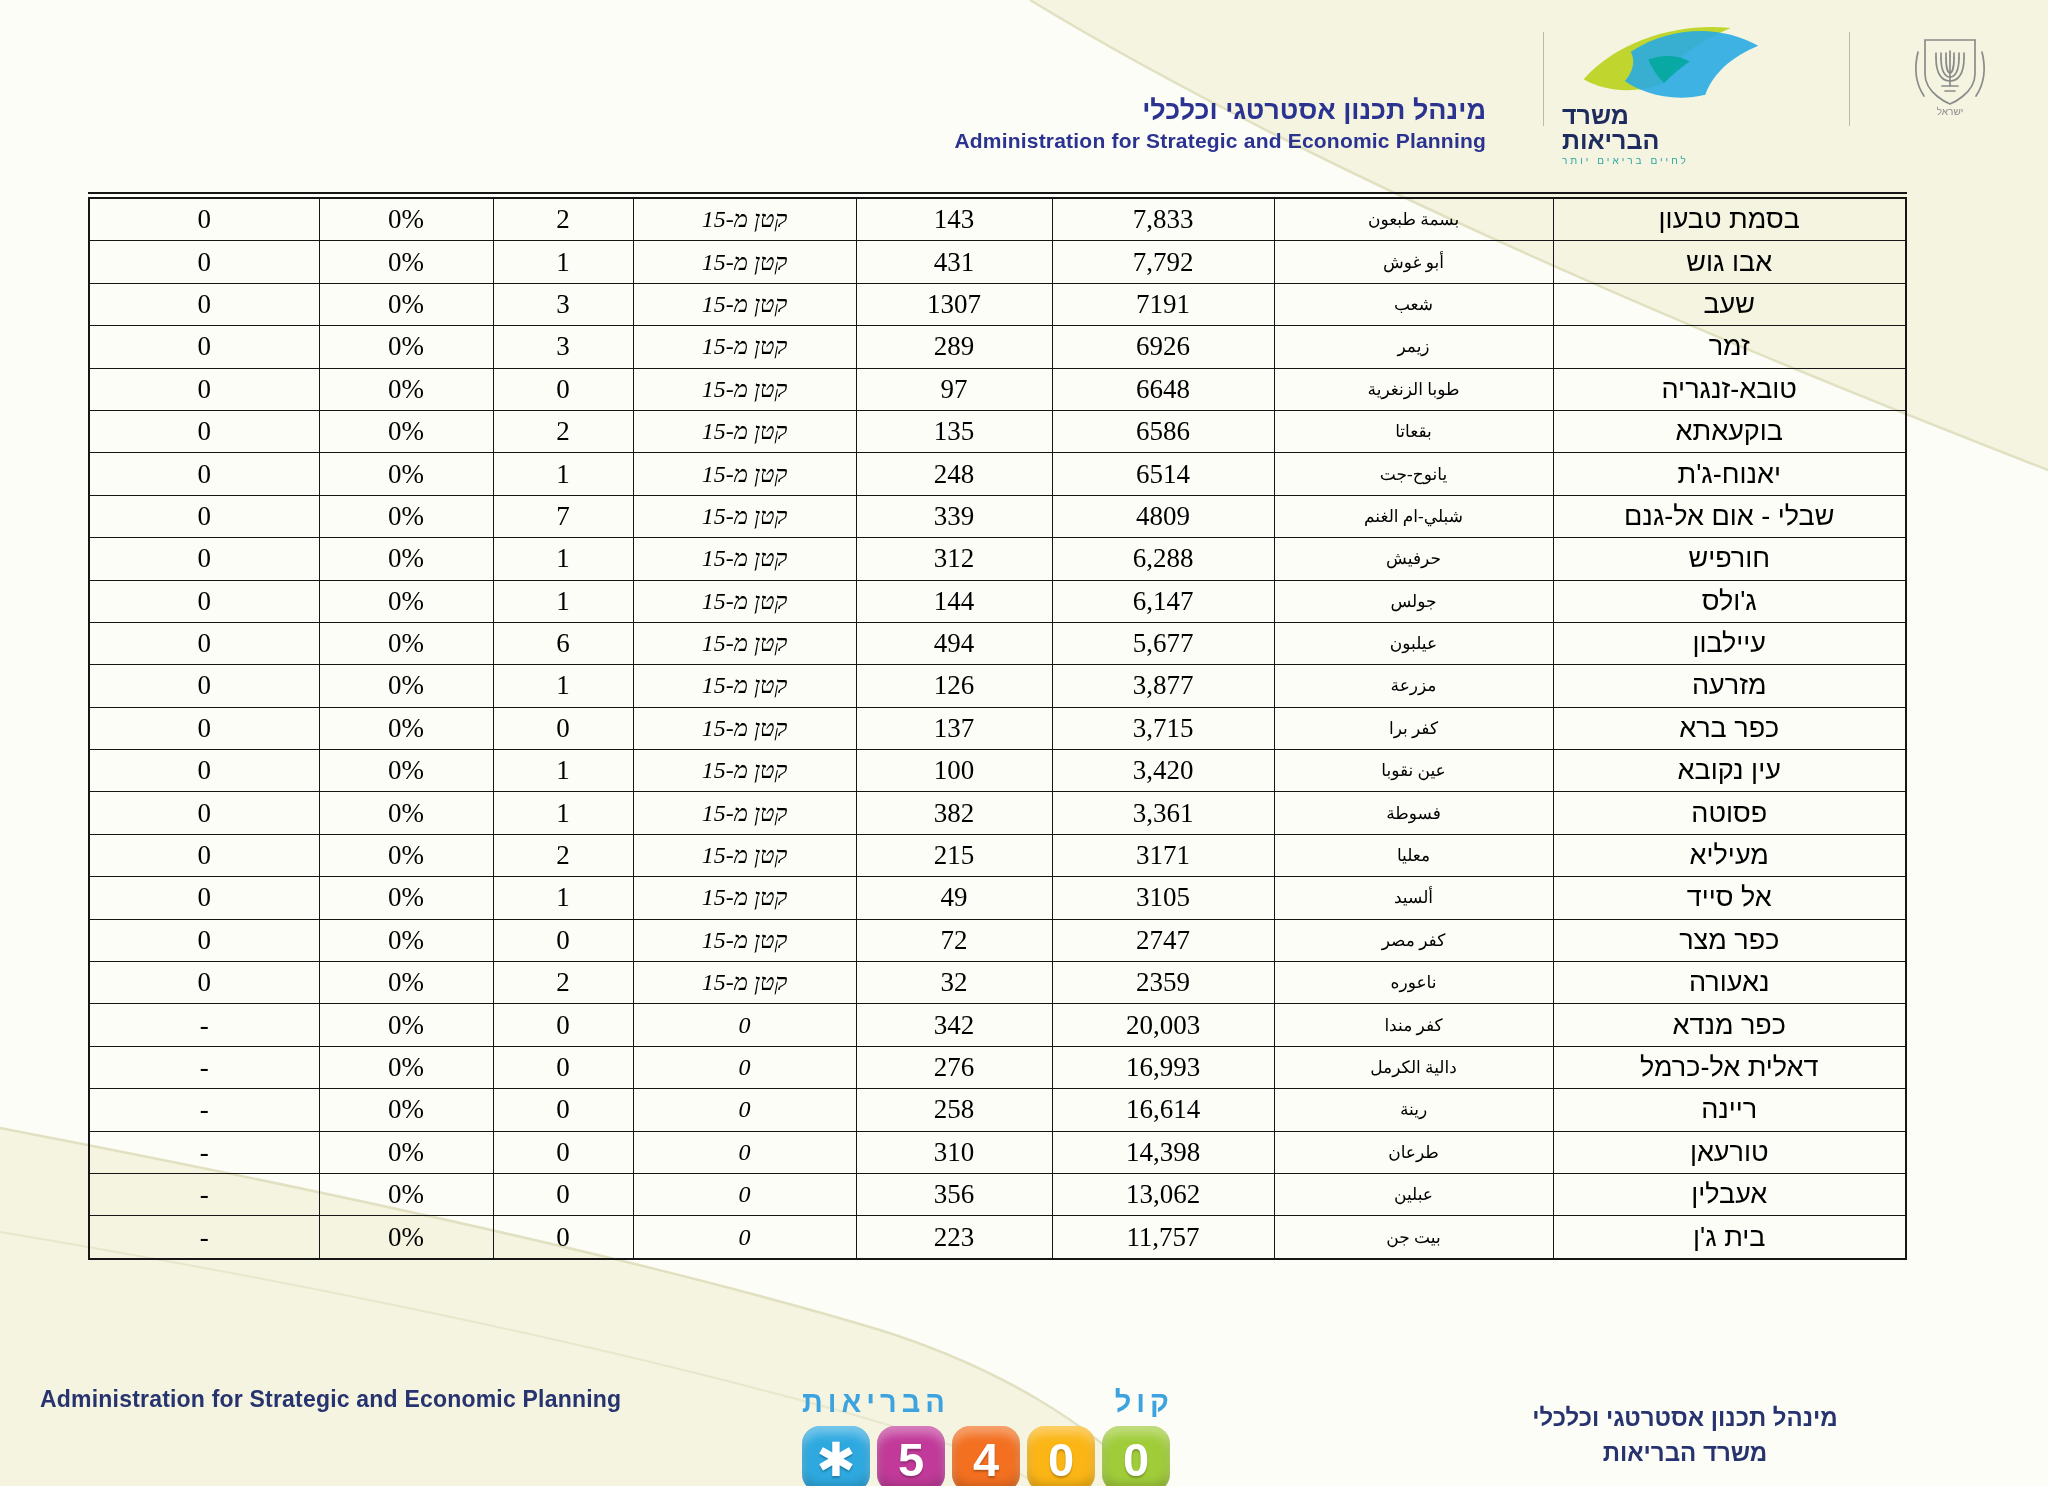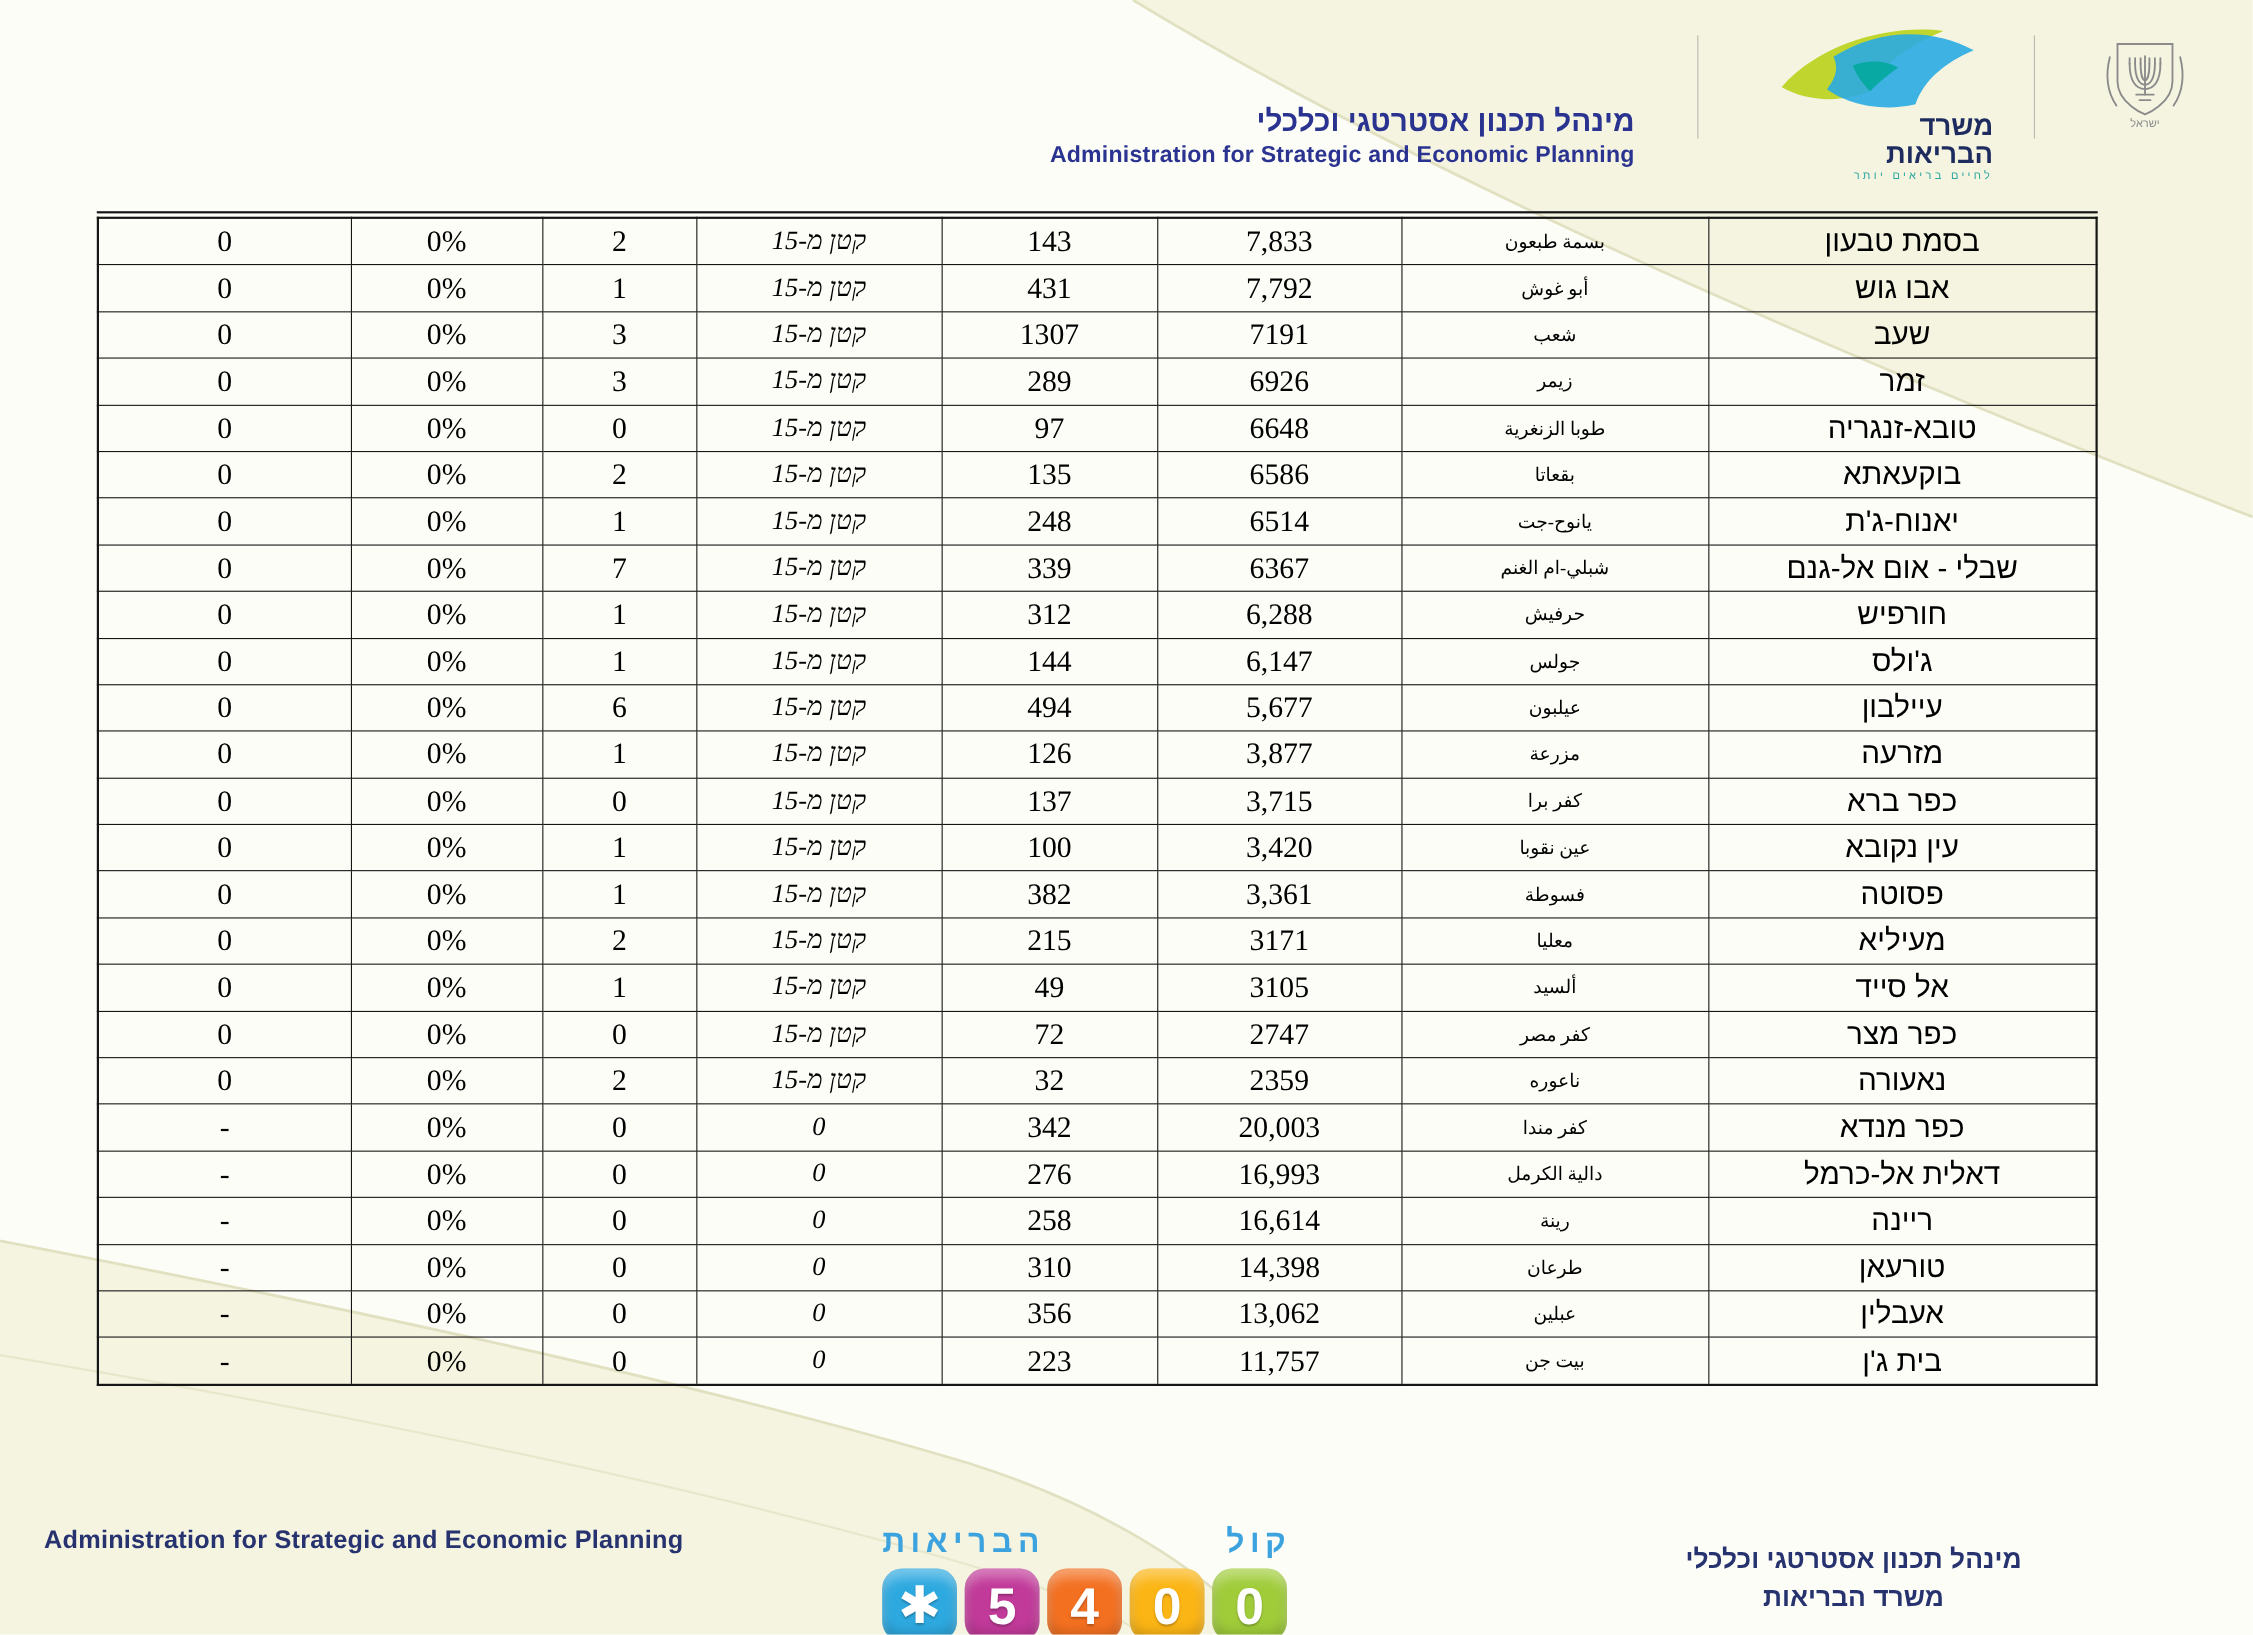--- a/index.html
+++ b/index.html
@@ -13,21 +13,21 @@
 
   
   .hdr-dept{
     position:absolute;top:96px;right:562px;z-index:3;
     text-align:right;color:#2b3390;font-weight:bold;line-height:1.1;
   }
   .hdr-dept .he{font-size:27px;direction:rtl;}
   .hdr-dept .en{font-size:21px;margin-top:3px;letter-spacing:.2px;}
   .vline{position:absolute;top:32px;height:94px;width:1px;background:#b9b9b0;z-index:3;}
   .v1{left:1543px;} .v2{left:1849px;}
-  .moh-logo{position:absolute;left:1598px;top:18px;width:214px;z-index:3;text-align:right;}
+  .moh-logo{position:absolute;left:1562px;top:18px;width:214px;z-index:3;text-align:left;}
   .moh-logo .star{display:block;margin:0 auto;}
   .moh-text{direction:rtl;color:#1d2b5e;font-weight:bold;font-size:25px;line-height:25px;margin-top:1px;}
   .moh-tag{direction:rtl;color:#2ca6a0;font-size:10px;letter-spacing:3px;margin-top:2px;}
   .emblem-box{position:absolute;left:1904px;top:34px;z-index:3;}
 
   
   .table-wrap{
     position:absolute;left:88px;top:192px;z-index:2;
     border-top:2px solid #161616;padding-top:3px;
   }
@@ -198,21 +198,21 @@
     <td class="num">6514</td>
     <td class="ar">يانوح-جت</td>
     <td class="he">יאנוח-ג'ת</td>
   </tr>
         <tr>
     <td class="num">0</td>
     <td class="num">0%</td>
     <td class="num">7</td>
     <td class="cat">קטן מ-15</td>
     <td class="num">339</td>
-    <td class="num">6367</td>
+    <td class="num">4809</td>
     <td class="ar">شبلي-ام الغنم</td>
     <td class="he">שבלי - אום אל-גנם</td>
   </tr>
         <tr>
     <td class="num">0</td>
     <td class="num">0%</td>
     <td class="num">1</td>
     <td class="cat">קטן מ-15</td>
     <td class="num">312</td>
     <td class="num">6,288</td>

